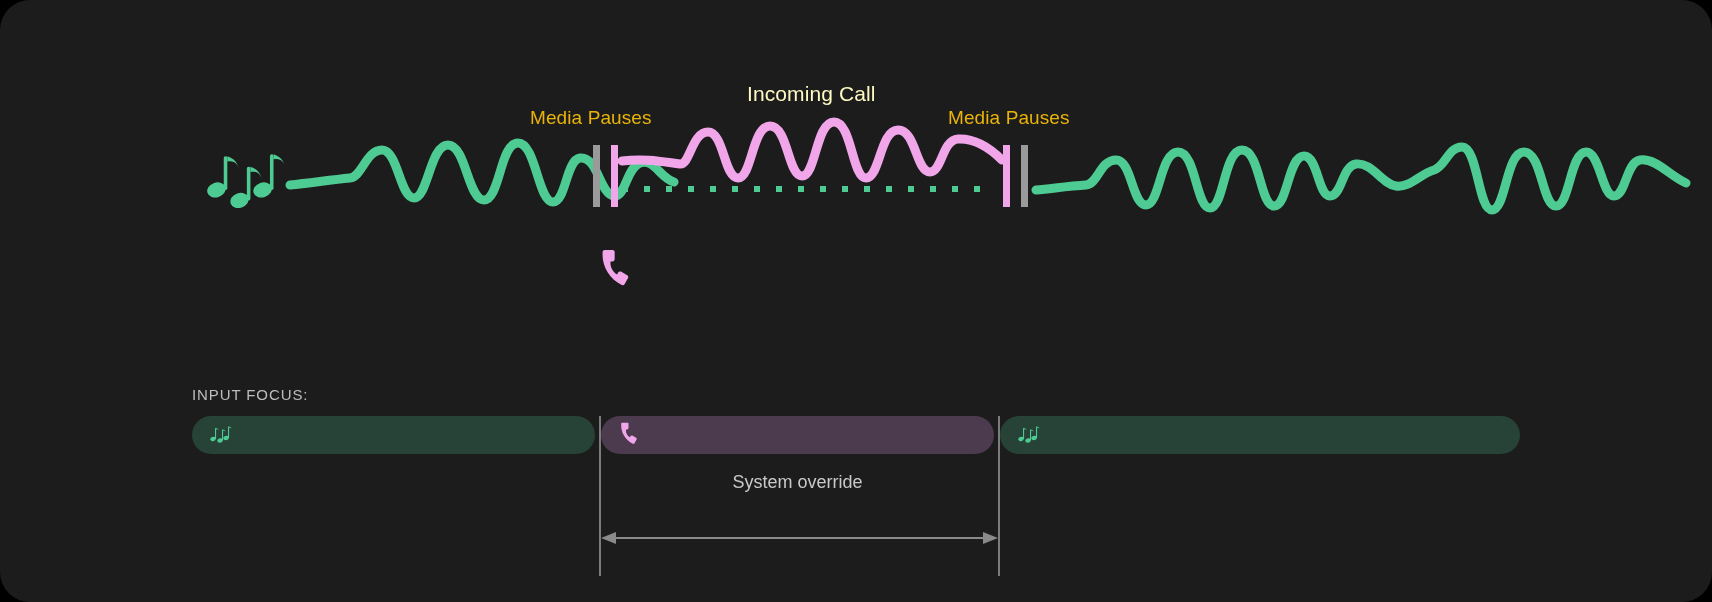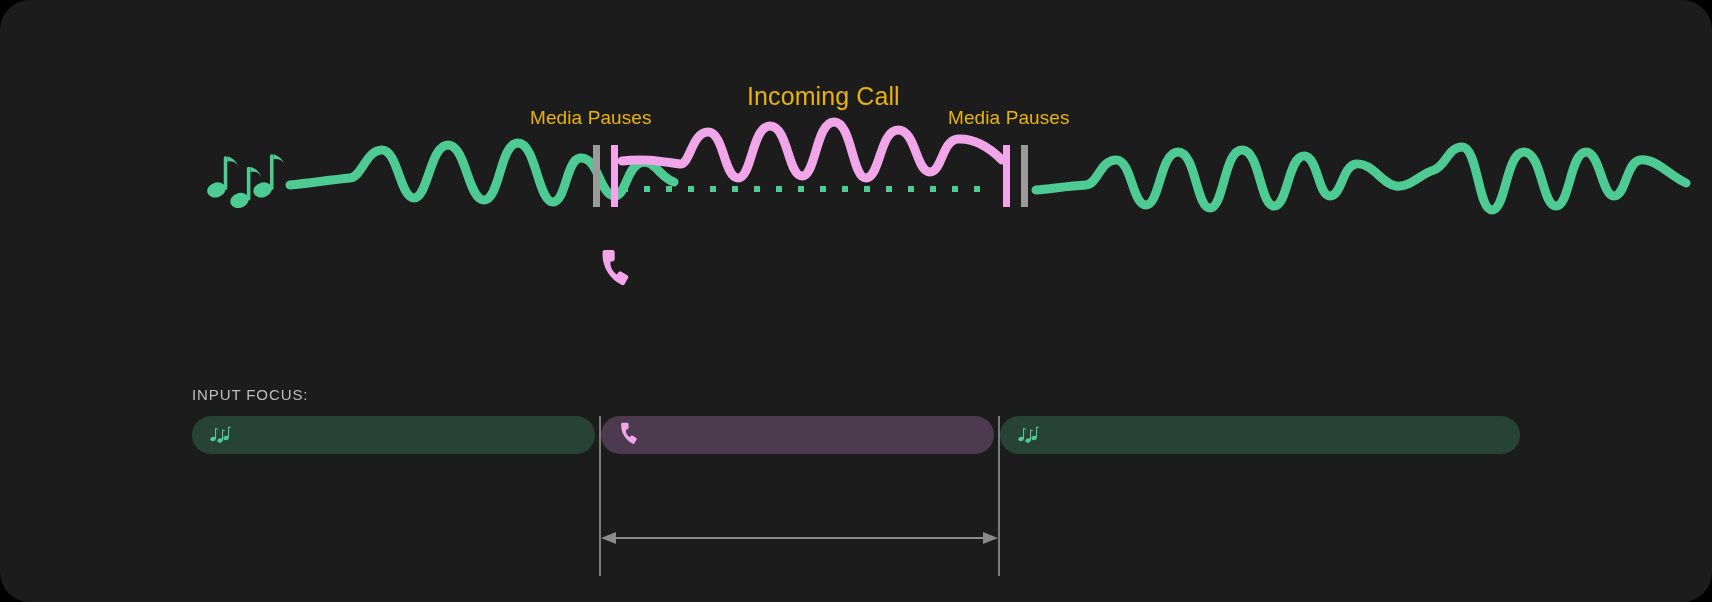--- a/index.html
+++ b/index.html
@@ -46,22 +46,22 @@
     white-space: nowrap;
     font-size: 19px;
     color: #eab308;
     letter-spacing: 0.1px;
   }
   .label.pauses  { left: 530px;  top: 107px; }
   .label.resumes { left: 948px;  top: 107px; }
   .label.call {
     left: 747px;
     top: 82px;
-    color: #eab308;
-    font-size: 25px;
+    color: #fef9c3;
+    font-size: 21px;
   }
 
   
   #focus-section {
     position: absolute;
     left: 0;
     top: 330px;
     width: 1712px;
     height: 272px;
   }
@@ -289,20 +289,21 @@
           <ellipse cx="32" cy="29" rx="5.4" ry="4.3" transform="rotate(-18 32 29)"></ellipse>
           <rect x="36" y="6" width="2.2" height="23" rx="1"></rect>
           <path d="M38.2 6 C42 7.2 44 10 44 13.4 C44 10.2 42 8 38.2 8.8 Z"></path>
         </svg>
       </span>
     </div>
 
     <div class="guide" id="guide-left"></div>
     <div class="guide" id="guide-right"></div>
 
+    <div id="override-label">System override</div>
 
     <svg id="override-arrow" viewBox="0 0 401 24">
       <line x1="14" y1="12" x2="387" y2="12" stroke="#8a8a8a" stroke-width="2"></line>
       <polygon points="2,12 17,6 17,18" fill="#8a8a8a"></polygon>
       <polygon points="399,12 384,6 384,18" fill="#8a8a8a"></polygon>
     </svg>
   </div>
 
 </div>
 

